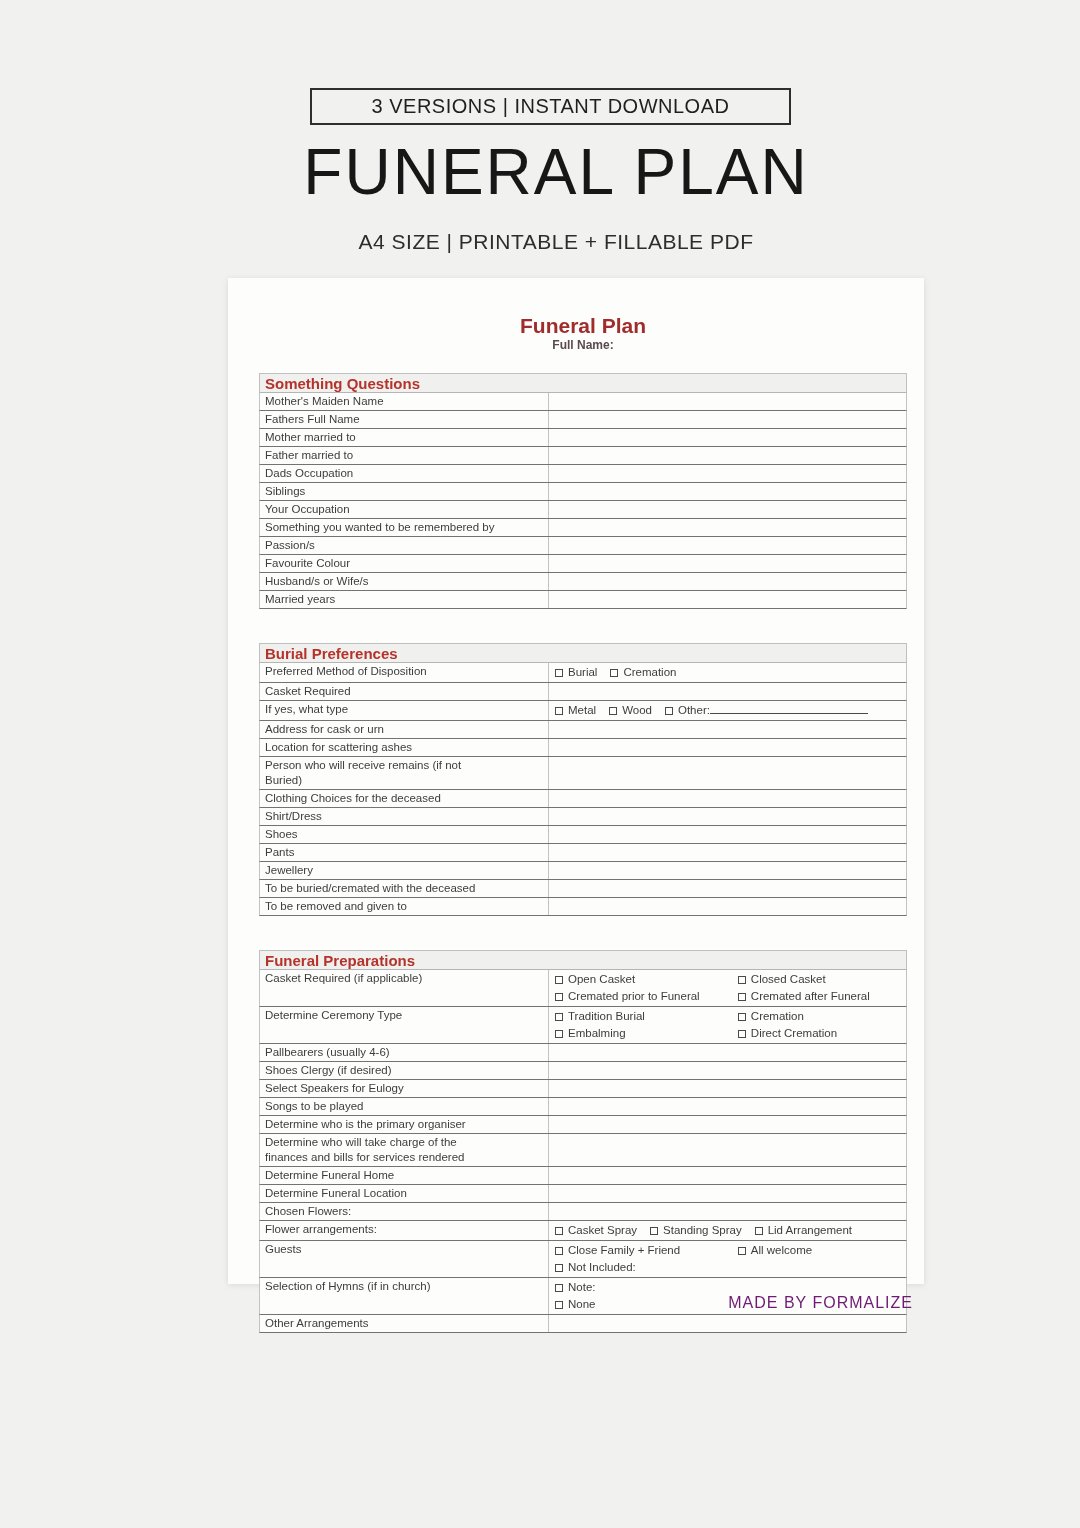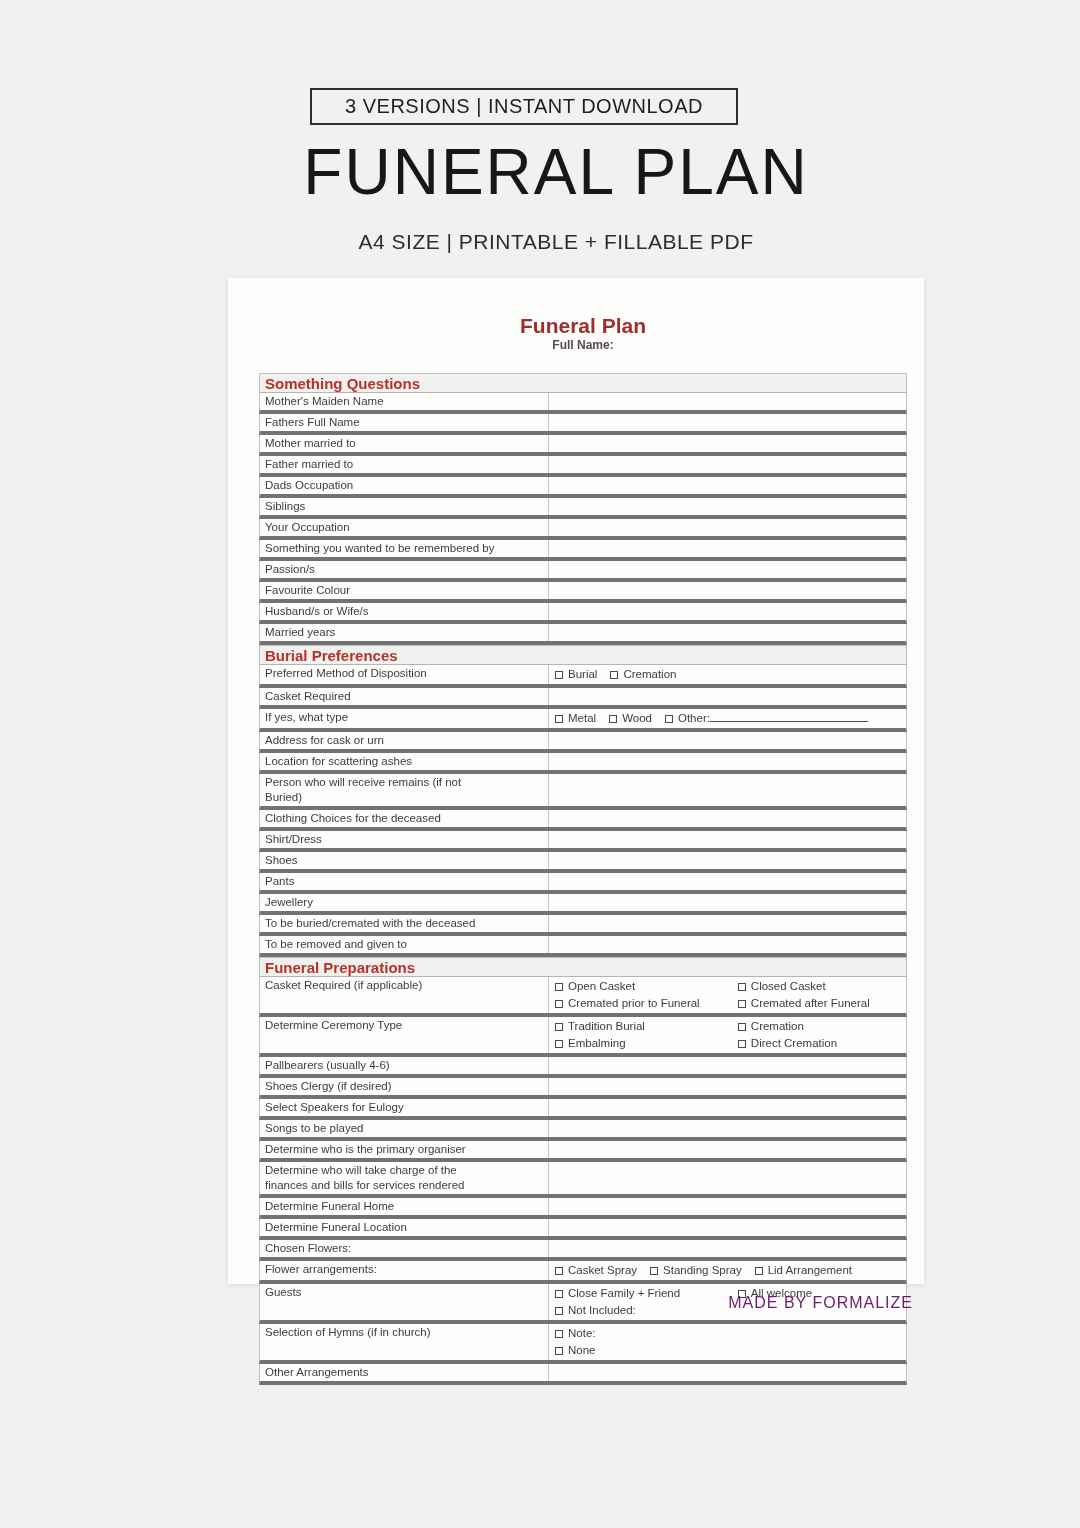--- a/index.html
+++ b/index.html
@@ -8,21 +8,21 @@
     font-family:"Liberation Sans","DejaVu Sans",sans-serif;
     background:#f1f1ef;
     position:relative;
     overflow:hidden;
     color:#3e3e3e;
   }
   .canvas { position:absolute; inset:0; width:1080px; height:1528px; }
 
   
   .banner-box {
-    position:absolute; left:310px; top:88px; width:428px; height:37px;
+    position:absolute; left:310px; top:88px; width:481px; height:37px;
     border:2px solid #2e2e2e; background:transparent;
     display:flex; align-items:center; justify-content:center;
     font-size:20px; letter-spacing:0.5px; color:#1f1f1f;
   }
   .hero-title {
     position:absolute; left:56px; top:136px; width:1000px;
     text-align:center; font-size:64px; letter-spacing:2px;
     color:#171717; font-weight:400; line-height:72px;
   }
   .hero-subtitle {
@@ -39,32 +39,32 @@
   }
   .doc-title {
     text-align:center; font-size:21px; font-weight:bold; color:#a02c2c;
     line-height:24px;
   }
   .doc-fullname {
     text-align:center; font-size:12px; font-weight:bold; color:#5a4a4e;
     line-height:15px;
   }
 
-  .section { margin-top:0; }
+  .section { margin-top:34px; }
   .section:first-of-type { margin-top:20px; }
   .sec-header {
     height:20px; background:#f0f0ee;
     border:1px solid #c0c0c0; border-bottom:1px solid #b5b5b5;
     font-size:15px; font-weight:bold; color:#b5332b;
     padding:1px 4px 0 5px; line-height:18px;
   }
   .row {
     display:flex;
     border-left:1px solid #c3c3c3; border-right:1px solid #c3c3c3;
-    border-bottom:4px solid #737373;
+    border-bottom:1px solid #737373;
     min-height:16.4px; background:#fdfdfc;
   }
   .cell { font-size:11.5px; line-height:15px; color:#3d3d3d; }
   .cell.label {
     flex:0 0 289px; border-right:1px solid #c3c3c3;
     padding:1px 4px 1px 5px; white-space:pre-line;
   }
   .cell.value { flex:1 1 auto; padding:1px 6px; }
 
   .vline { line-height:17px; }

